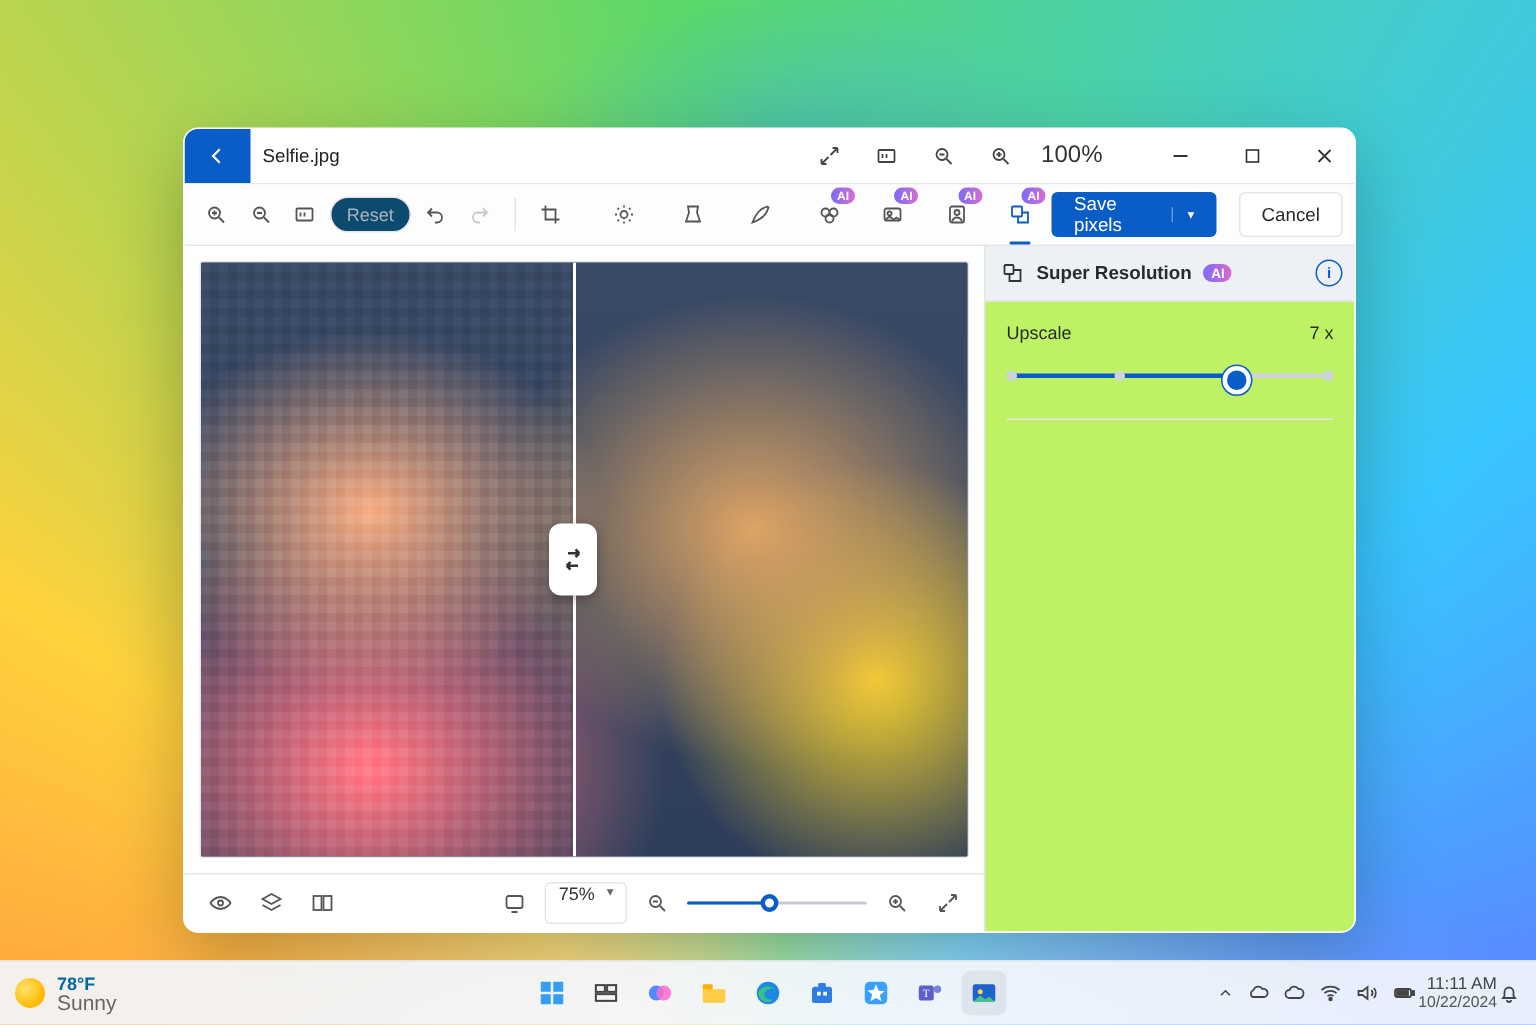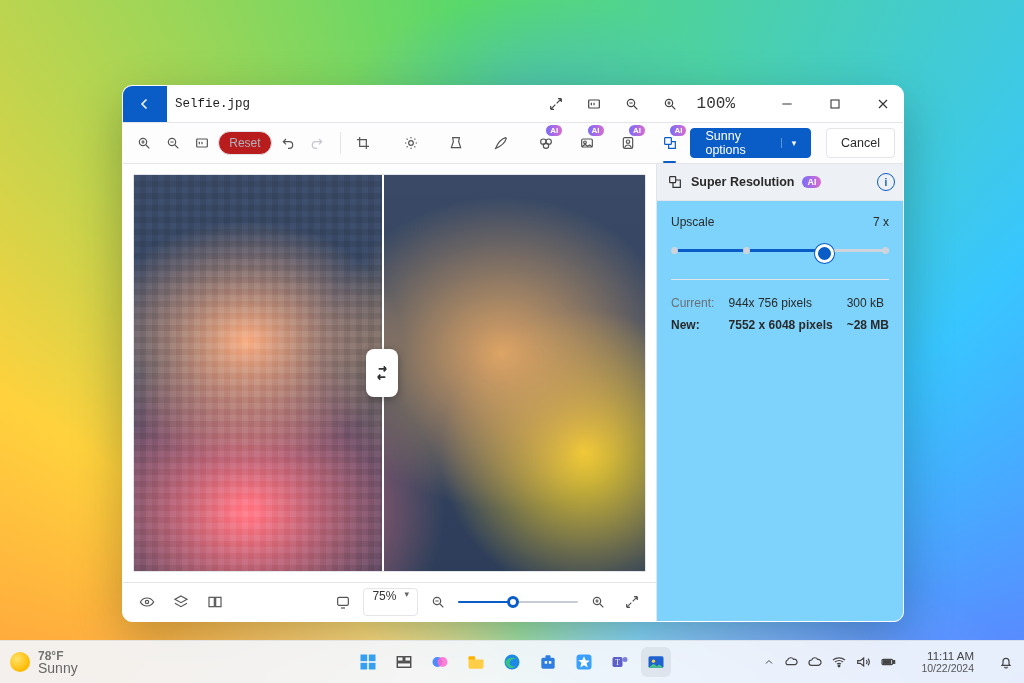--- a/index.html
+++ b/index.html
@@ -28,39 +28,39 @@
     pointer-events:none;}
 
   
   .window{
     position:absolute;left:122px;top:85px;width:780px;height:535px;
     background:#fff;border-radius:10px;box-shadow:0 18px 50px rgba(0,0,0,0.25);
     display:flex;flex-direction:column;overflow:hidden;border:1px solid #ffffff;
   }
   .titlebar{
     height:36px;display:flex;align-items:center;gap:8px;
-    background:#fff;border-bottom:1px solid var(--border);font-family:Liberation Mono, monospace;
+    background:#fff;border-bottom:1px solid var(--border);
   }
   .back{
     width:44px;height:36px;background:var(--accent);display:flex;align-items:center;justify-content:center;color:#fff;
   }
   .title{font-size:12.5px;color:#222;}
   .titlespacer{flex:1}
   .tbtn{width:30px;height:30px;display:flex;align-items:center;justify-content:center;color:#444;border-radius:4px}
   .zoomlabel{font-size:16px;color:#333;margin:0 4px}
   .wctl{width:40px;height:36px;display:flex;align-items:center;justify-content:center;color:#333}
 
   .toolbar{
     height:40px;display:flex;align-items:center;gap:4px;padding:0 8px;background:#fdfdfe;border-bottom:1px solid var(--border);
   }
   .tico{width:30px;height:30px;display:flex;align-items:center;justify-content:center;color:#555;border-radius:4px;position:relative}
   .tico.sel{color:var(--accent)}
   .tico .under{position:absolute;left:6px;right:6px;bottom:-5px;height:2px;background:var(--accent);border-radius:2px}
   .vdiv{width:1px;height:22px;background:var(--border);margin:0 6px}
-  .reset{font-size:12px;color:#aeb3bc;padding:4px 10px;border:1px solid var(--border);border-radius:12px;background:#b91c1c}
+  .reset{font-size:12px;color:#aeb3bc;padding:4px 10px;border:1px solid var(--border);border-radius:12px;background:#0c4a6e}
   .ai-badge{
     position:absolute;top:-3px;right:-4px;font-size:8px;font-weight:600;color:#fff;padding:1px 4px;border-radius:7px;
     background:linear-gradient(90deg,var(--ai1),var(--ai2));
   }
   .tspace{flex:1}
   .btn{height:28px;border-radius:4px;font-size:12.5px;display:flex;align-items:center;justify-content:center;padding:0 14px;border:1px solid var(--border);background:#fff}
   .btn.primary{background:var(--accent);color:#fff;border-color:var(--accent);gap:10px}
   .btn.primary .caret{border-left:1px solid rgba(255,255,255,0.35);padding-left:10px;margin-left:4px;font-size:9px}
 
   .content{flex:1;display:flex;min-height:0}
@@ -98,21 +98,21 @@
   .sspace{flex:1}
   .zoom-chip{height:26px;border:1px solid var(--border);border-radius:4px;display:flex;align-items:flex-start;gap:8px;padding:0 8px;font-size:12px;color:#333}
   .zoom-chip .caret{font-size:9px;color:#666}
   .slider{position:relative;width:120px;height:16px}
   .slider .track{position:absolute;left:0;right:0;top:7px;height:2px;background:#c7ccd4;border-radius:2px}
   .slider .fill{position:absolute;left:0;top:7px;height:2px;background:var(--accent);border-radius:2px}
   .slider .knob{position:absolute;top:2px;width:12px;height:12px;border-radius:50%;background:#fff;border:3px solid var(--accent);box-sizing:border-box}
 
   
   .side{
-    width:246px;border-left:1px solid var(--border);background:#7dd3fc;display:flex;flex-direction:column
+    width:246px;border-left:1px solid var(--border);background:#bef264;display:flex;flex-direction:column
   }
   .side-head{
     height:36px;background:#edf0f5;border-bottom:1px solid var(--border);display:flex;align-items:center;gap:8px;padding:0 10px;position:relative
   }
   .side-head .ttl{font-size:12.5px;font-weight:600;color:#2a2a2a}
   .pill-ai{font-size:9px;font-weight:700;color:#fff;padding:1px 5px;border-radius:8px;background:linear-gradient(90deg,var(--ai1),var(--ai2))}
   .info{position:absolute;right:8px;width:16px;height:16px;border:1.5px solid var(--accent);border-radius:50%;display:flex;align-items:center;justify-content:center;color:var(--accent);font-size:10px;font-weight:700}
   .side-body{padding:14px 14px 0 14px;display:flex;flex-direction:column;gap:10px}
   .row{display:flex;justify-content:space-between;align-items:flex-end;font-size:12px}
   .muted{color:var(--muted)}
@@ -130,27 +130,27 @@
   }
 
   
   .taskbar{
     position:absolute;left:0;right:0;bottom:0;height:42px;background:rgba(243,246,252,0.92);
     border-top:1px solid rgba(0,0,0,0.06);backdrop-filter:blur(6px);
     display:flex;align-items:center;justify-content:center;gap:6px
   }
   .tb-left{position:absolute;left:10px;display:flex;align-items:center;gap:8px}
   .wx{display:flex;flex-direction:column;line-height:12px}
-  .wx .t{font-size:12px;font-weight:600;color:#737373}
+  .wx .t{font-size:12px;font-weight:600;color:#0369a1}
   .wx .c{font-size:14px;color:#666}
   .sun{width:20px;height:20px;border-radius:50%;background:radial-gradient(circle at 35% 35%,#ffe36b,#ffb900 70%)}
   .tb-center{display:flex;align-items:center;gap:6px}
   .tbicon{width:30px;height:30px;border-radius:6px;display:flex;align-items:center;justify-content:center}
   .search{height:30px;min-width:170px;border-radius:15px;background:#fff;border:1px solid #e5e7ef;display:flex;align-items:center;gap:8px;padding:0 12px;color:#555;font-size:12.5px}
-  .tb-right{position:absolute;right:10px;display:flex;align-items:center;gap:24px;color:#444}
+  .tb-right{position:absolute;right:10px;display:flex;align-items:center;gap:0;color:#444}
   .tray{display:flex;align-items:center;gap:8px;font-size:12px}
   .clock{display:flex;flex-direction:column;align-items:flex-end;line-height:12px}
   .clock .t{font-size:11.5px}
   .clock .d{font-size:10.5px;color:#555}
 
   svg{display:block}
   .sq{width:18px;height:18px}
   .sq2{width:16px;height:16px}
 </style>
 </head>
@@ -296,21 +296,21 @@
         <svg class="sq2" viewBox="0 0 24 24" fill="none" stroke="currentColor" stroke-width="1.8">
           <rect x="4" y="4" width="10" height="10" rx="1"></rect>
           <path d="M14 10h6v10h-10v-6"></path>
         </svg>
         <span class="ai-badge">AI</span>
         <span class="under"></span>
       </div>
 
     <div class="tspace"></div>
     <div class="btn primary">
-      <span>Sunny options</span>
+      <span>Save pixels</span>
       <span class="caret">▾</span>
     </div>
     <div style="width:8px"></div>
     <div class="btn">Cancel</div>
   </div>
 
   <div class="content">
     <div class="canvas-area">
       <div class="canvas">
         <div class="imgbg"></div>
@@ -396,28 +396,20 @@
         <div class="panel-slider">
           <div class="track"></div>
           <div class="fill" style="width:70%"></div>
           <div class="dot" style="left:0%"></div>
           <div class="dot" style="left:33%"></div>
           <div class="dot" style="left:66%"></div>
           <div class="dot" style="left:calc(100% - 7px)"></div>
           <div class="knob" style="left:calc(70% - 9px)"></div>
         </div>
         <div class="line"></div>
-        <div class="grid3">
-          <span class="muted">Current:</span>
-          <span>944x 756 pixels</span>
-          <span>300 kB</span>
-          <span class="bold">New:</span>
-          <span class="bold">7552 x 6048 pixels</span>
-          <span class="bold">~28 MB</span>
-        </div>
       </div>
     </div>
   </div>
 </div>
 
 <div class="taskbar">
   <div class="tb-left">
     <div class="sun"></div>
     <div class="wx">
       <span class="t">78°F</span>

